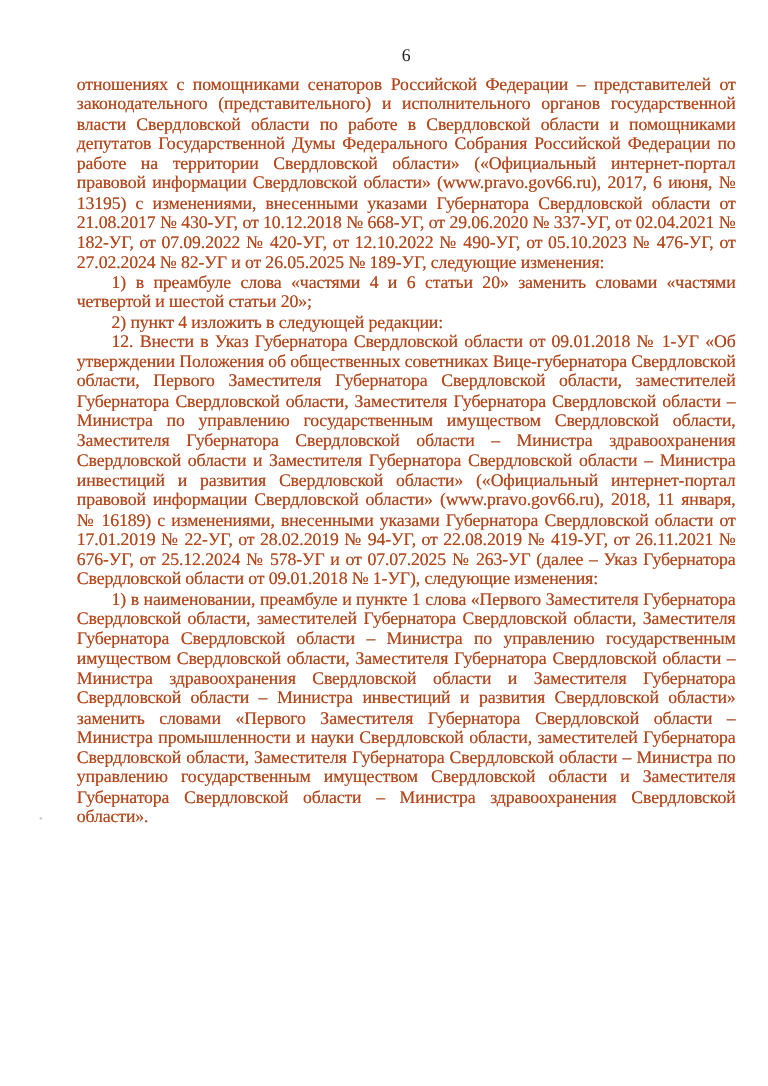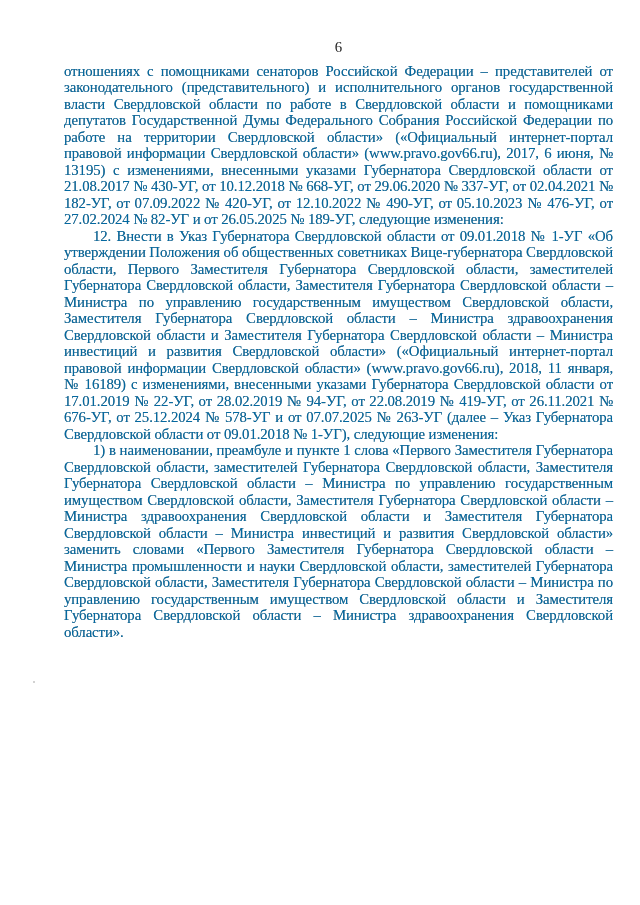--- a/index.html
+++ b/index.html
@@ -30,21 +30,21 @@
     color: #222222;
   }
   .content {
     margin-top: 7px;
     margin-left: 64px;
     width: 549px;
     font-size: 14.8px;
     line-height: 16.5px;
     text-align: justify;
     letter-spacing: -0.1px;
-    color: #0369a1;
+    color: #c2410c;
     text-shadow: 0 0 0.4px rgba(0,0,0,0.45);
   }
   .content p {
     margin: 0;
     padding: 0;
   }
   .content p.indent {
     text-indent: 29px;
   }
   .speck {
@@ -59,18 +59,20 @@
   }
 </style>
 </head>
 <body>
 
 <div class="page">
   <div class="pageno">6</div>
 
   <div class="content">
     <p>отношениях с помощниками сенаторов Российской Федерации – представителей от законодательного (представительного) и исполнительного органов государственной власти Свердловской области по работе в Свердловской области и помощниками депутатов Государственной Думы Федерального Собрания Российской Федерации по работе на территории Свердловской области» («Официальный интернет-портал правовой информации Свердловской области» (www.pravo.gov66.ru), 2017, 6 июня, № 13195) с изменениями, внесенными указами Губернатора Свердловской области от 21.08.2017 № 430-УГ, от 10.12.2018 № 668-УГ, от 29.06.2020 № 337-УГ, от 02.04.2021 № 182-УГ, от 07.09.2022 № 420-УГ, от 12.10.2022 № 490-УГ, от 05.10.2023 № 476-УГ, от 27.02.2024 № 82-УГ и от 26.05.2025 № 189-УГ, следующие изменения:</p>
+    <p class="indent">1) в преамбуле слова «частями 4 и 6 статьи 20» заменить словами «частями четвертой и шестой статьи 20»;</p>
+    <p class="indent">2) пункт 4 изложить в следующей редакции:</p>
     <p class="indent">12. Внести в Указ Губернатора Свердловской области от 09.01.2018 № 1-УГ «Об утверждении Положения об общественных советниках Вице-губернатора Свердловской области, Первого Заместителя Губернатора Свердловской области, заместителей Губернатора Свердловской области, Заместителя Губернатора Свердловской области – Министра по управлению государственным имуществом Свердловской области, Заместителя Губернатора Свердловской области – Министра здравоохранения Свердловской области и Заместителя Губернатора Свердловской области – Министра инвестиций и развития Свердловской области» («Официальный интернет-портал правовой информации Свердловской области» (www.pravo.gov66.ru), 2018, 11 января, № 16189) с изменениями, внесенными указами Губернатора Свердловской области от 17.01.2019 № 22-УГ, от 28.02.2019 № 94-УГ, от 22.08.2019 № 419-УГ, от 26.11.2021 № 676-УГ, от 25.12.2024 № 578-УГ и от 07.07.2025 № 263-УГ (далее – Указ Губернатора Свердловской области от 09.01.2018 № 1-УГ), следующие изменения:</p>
     <p class="indent">1) в наименовании, преамбуле и пункте 1 слова «Первого Заместителя Губернатора Свердловской области, заместителей Губернатора Свердловской области, Заместителя Губернатора Свердловской области – Министра по управлению государственным имуществом Свердловской области, Заместителя Губернатора Свердловской области – Министра здравоохранения Свердловской области и Заместителя Губернатора Свердловской области – Министра инвестиций и развития Свердловской области» заменить словами «Первого Заместителя Губернатора Свердловской области – Министра промышленности и науки Свердловской области, заместителей Губернатора Свердловской области, Заместителя Губернатора Свердловской области – Министра по управлению государственным имуществом Свердловской области и Заместителя Губернатора Свердловской области – Министра здравоохранения Свердловской области».</p>
   </div>
 
   <div class="speck"></div>
 </div>
 
 </body></html>

